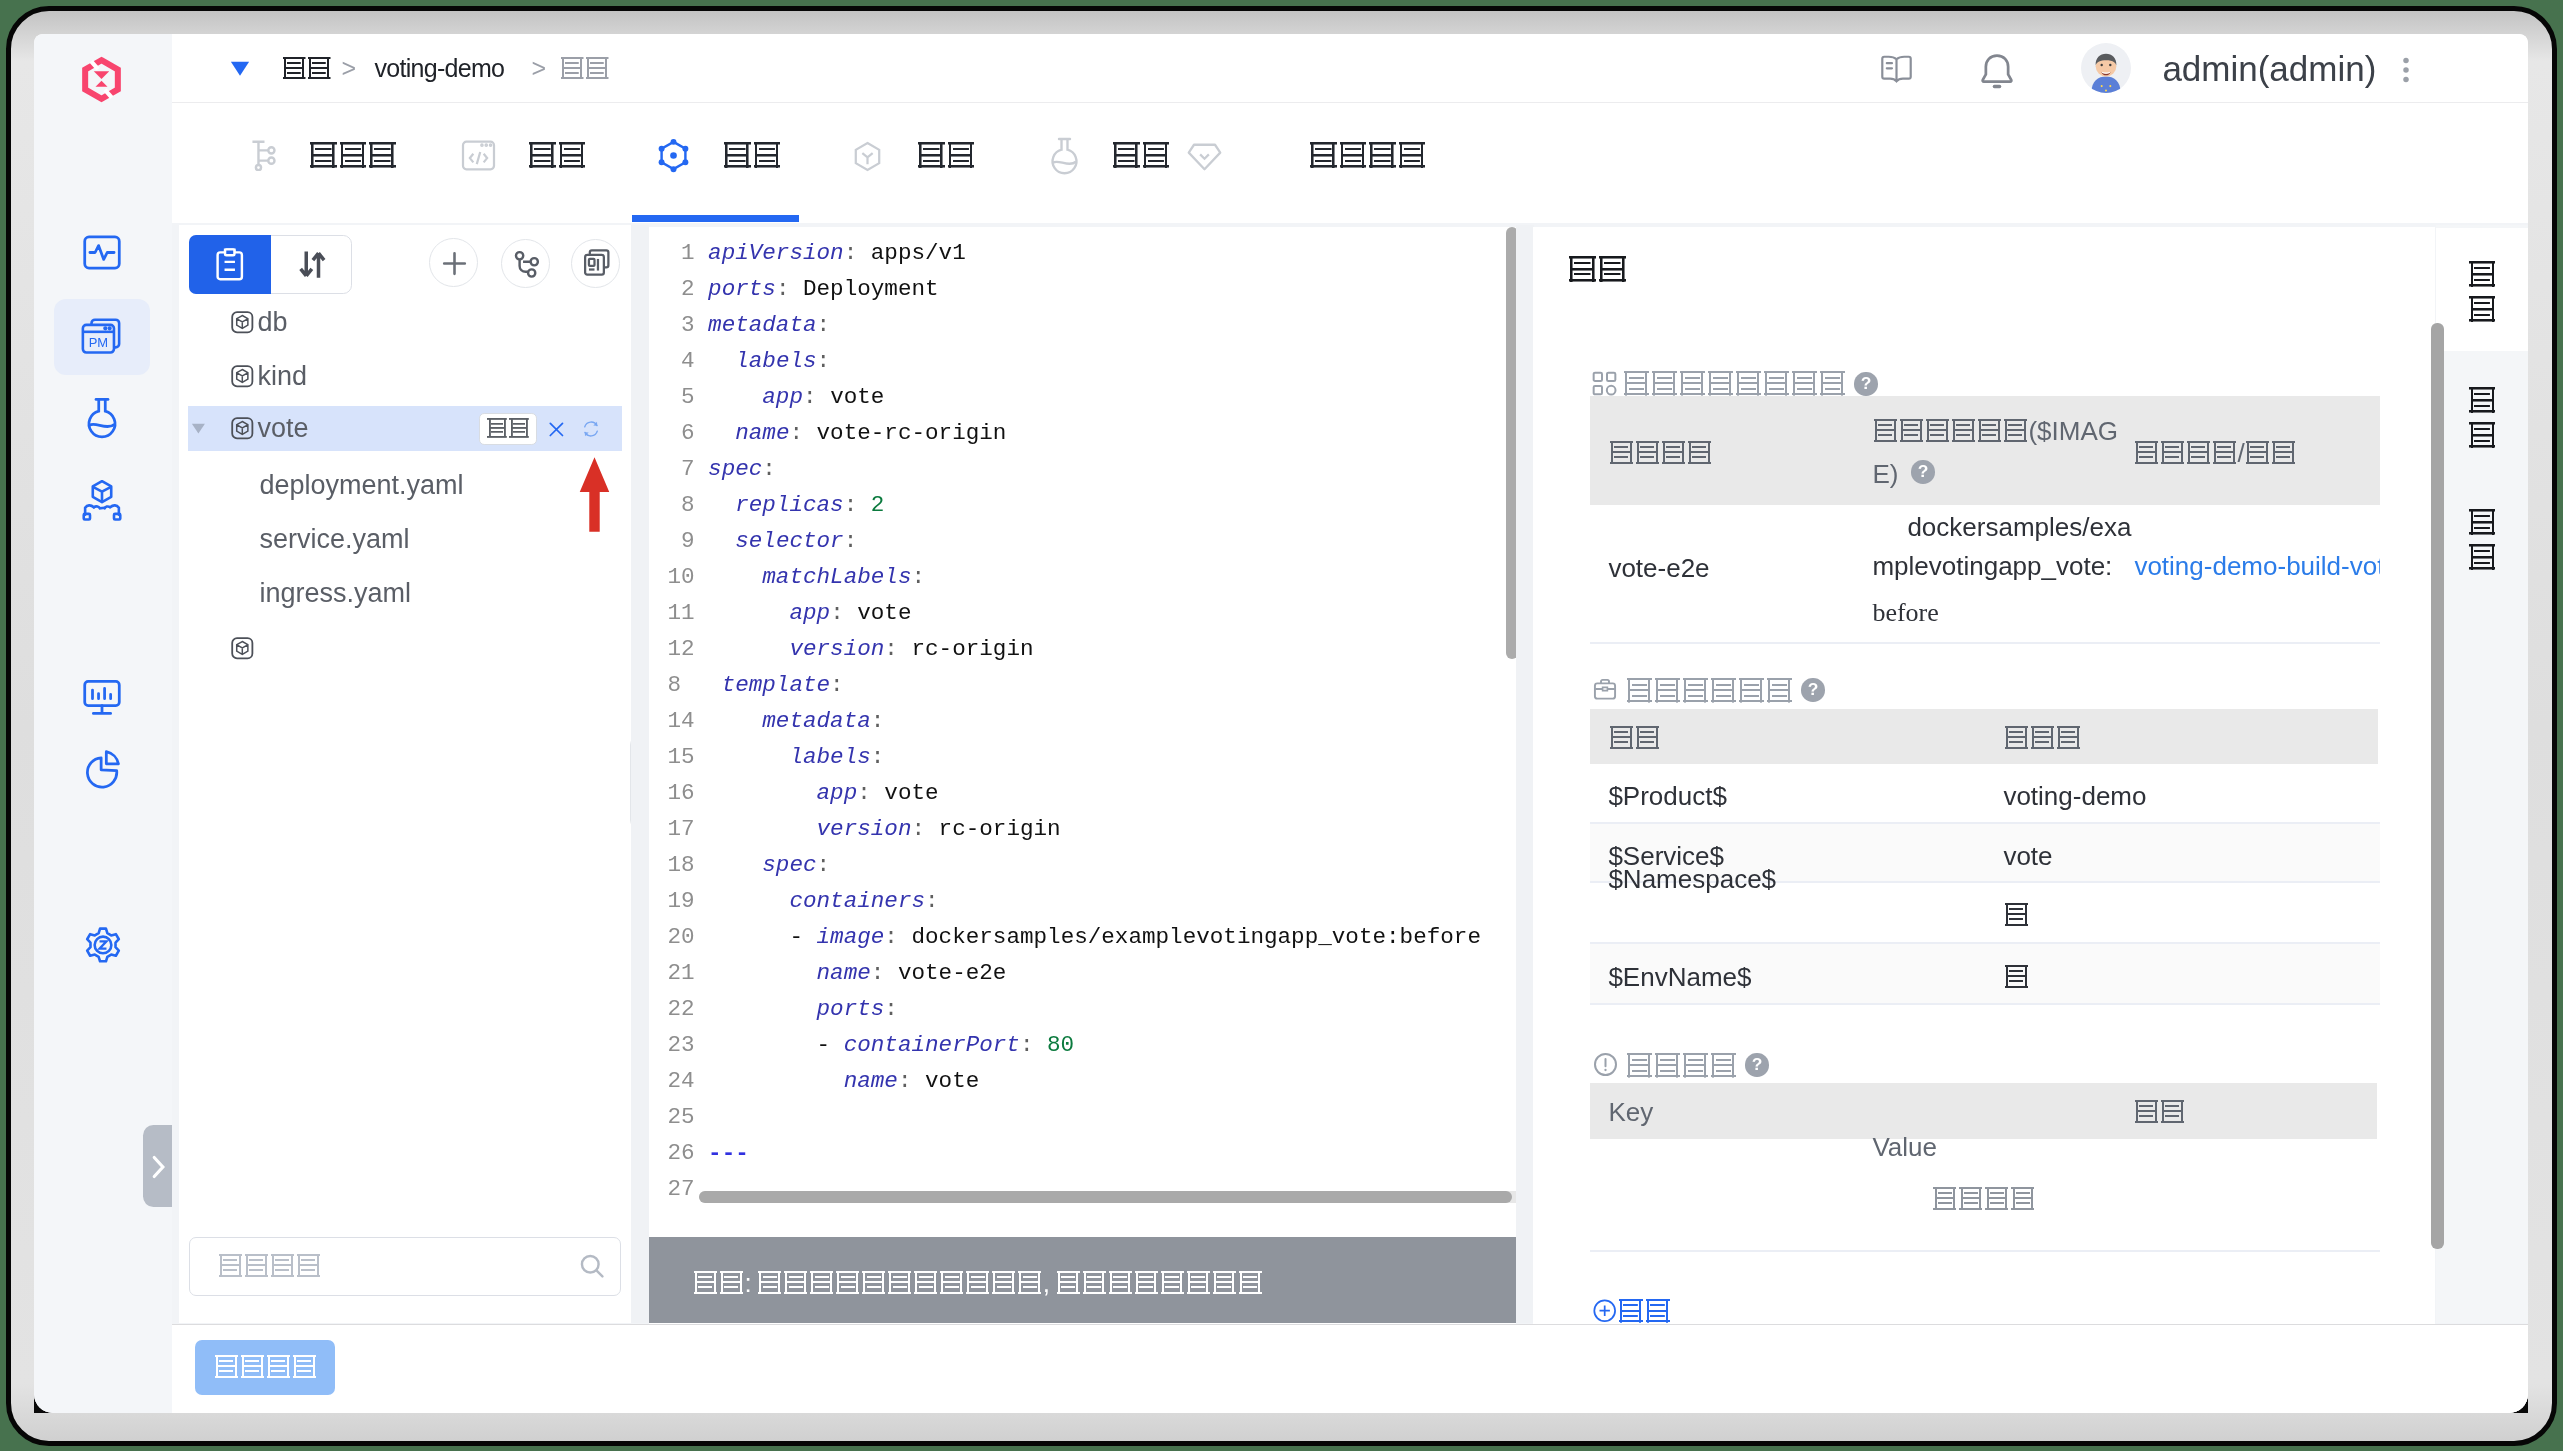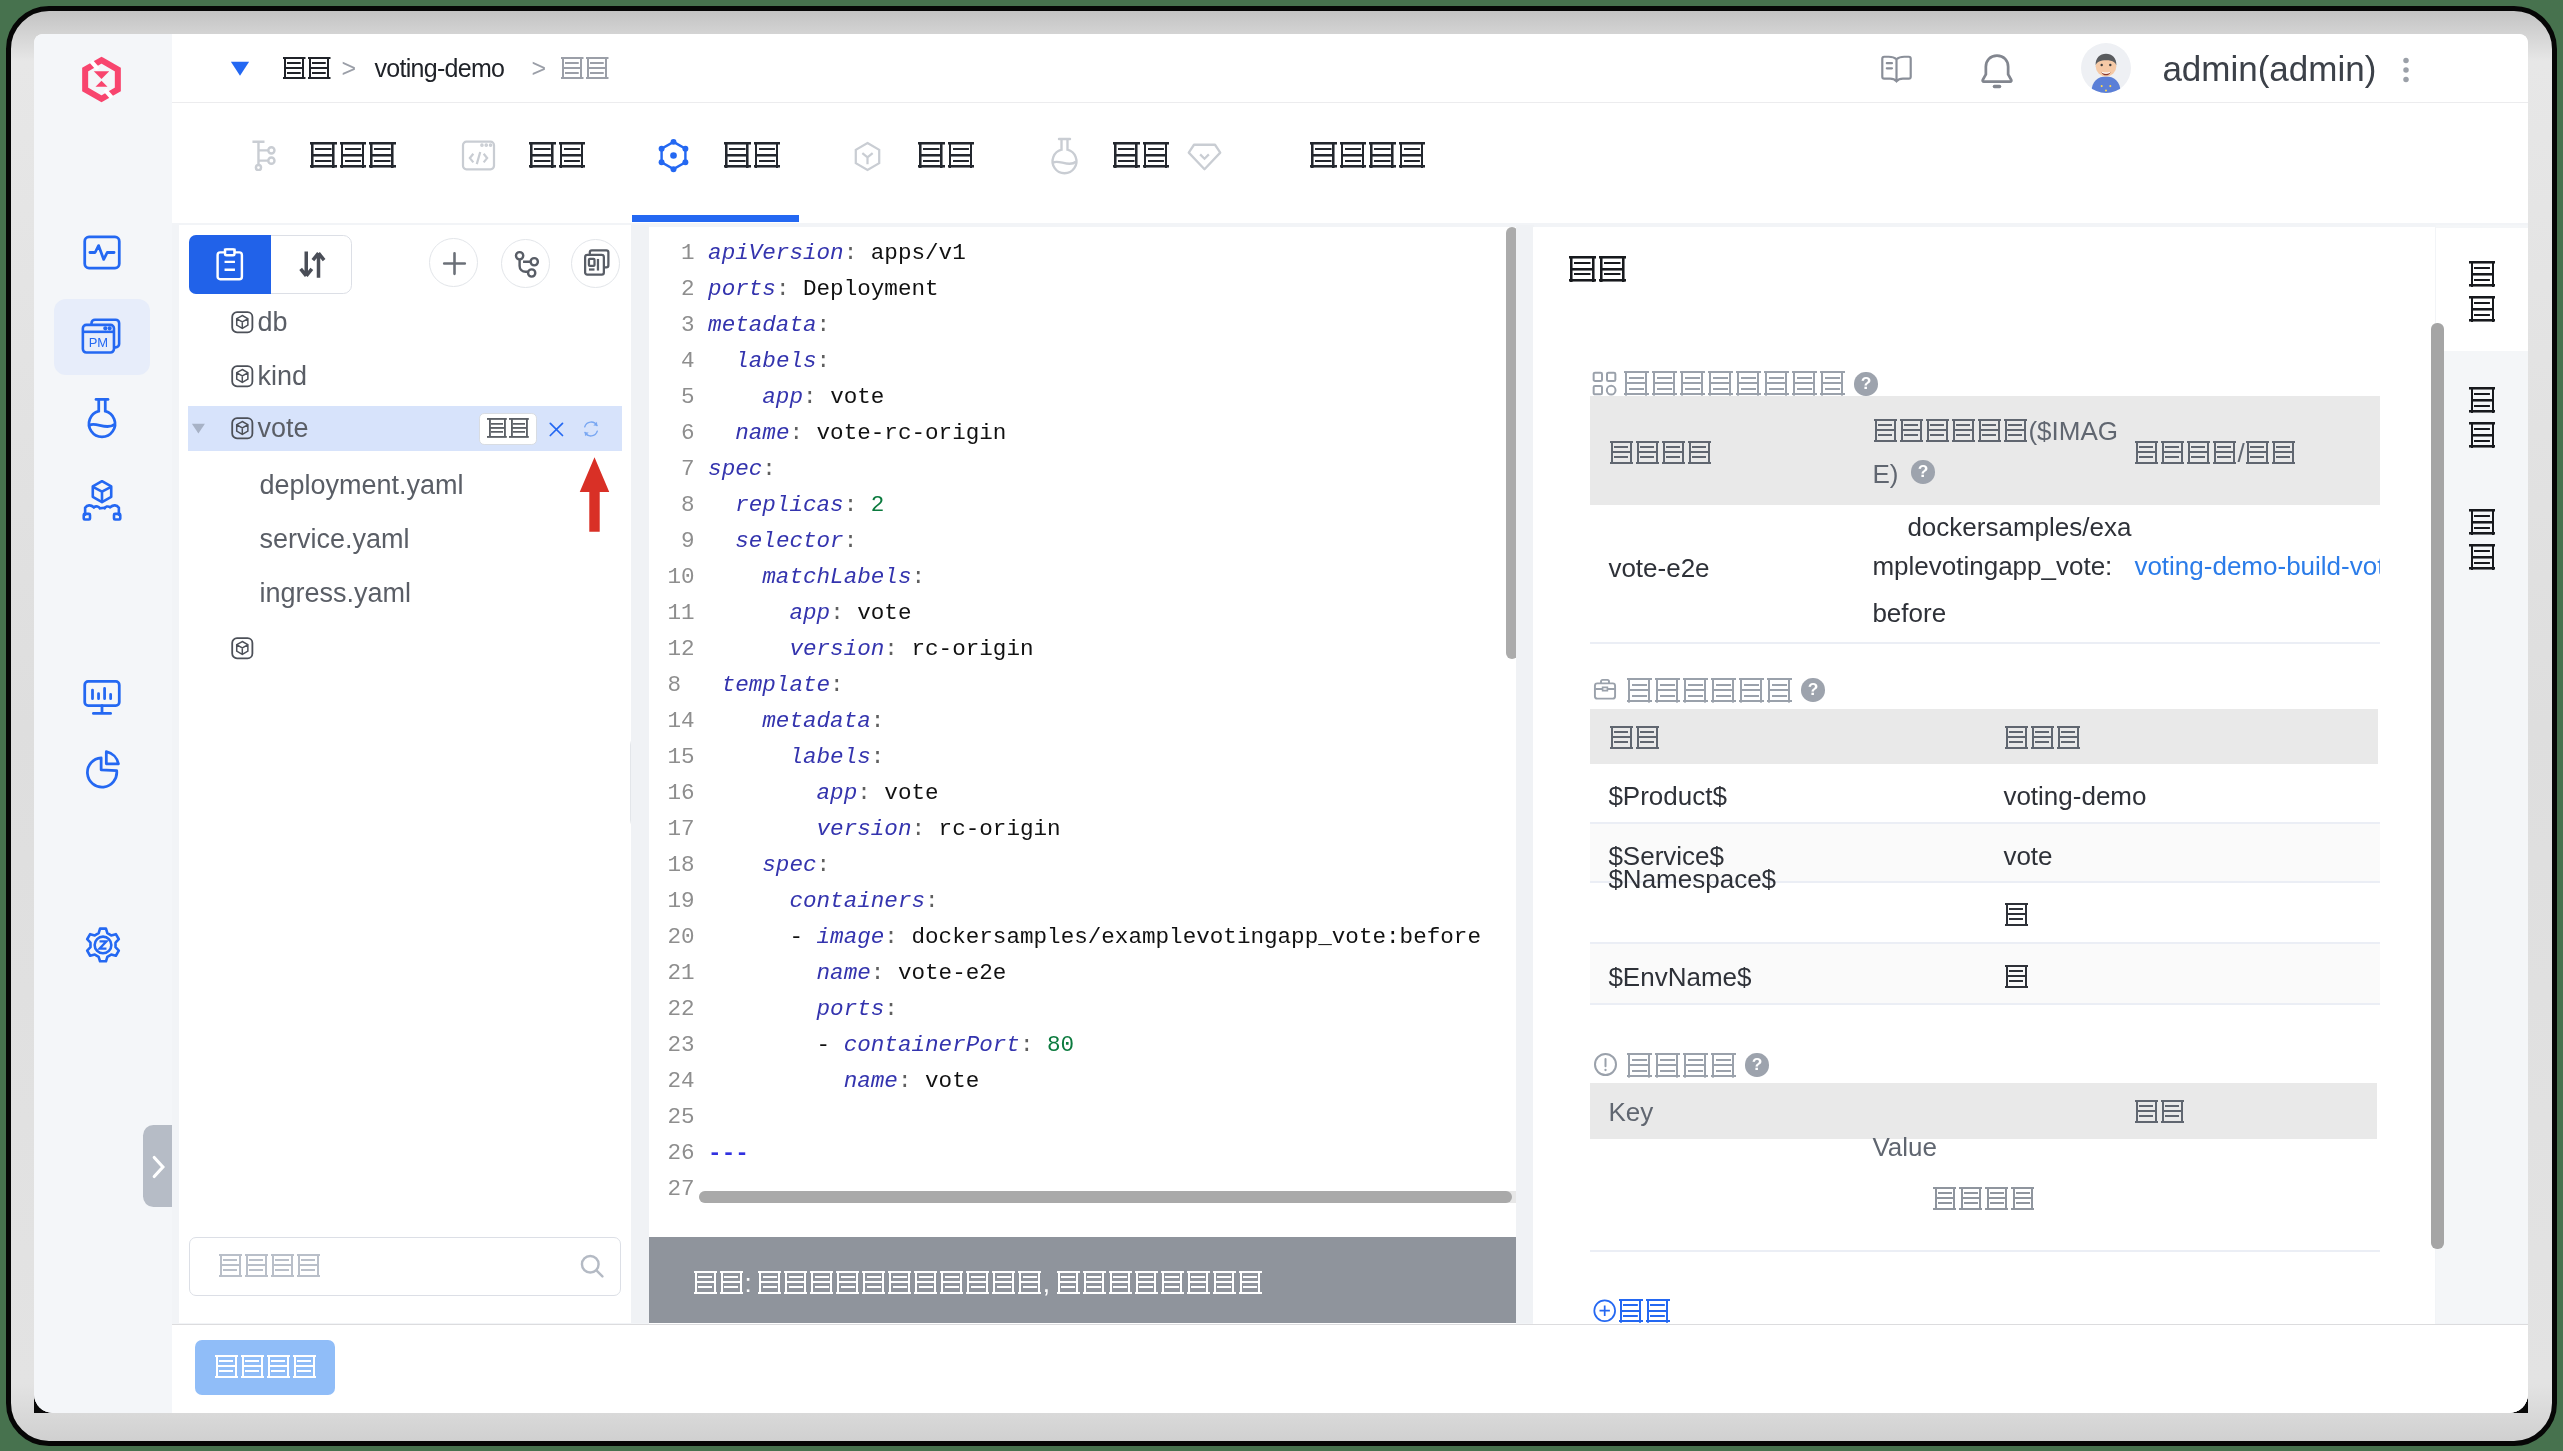--- a/index.html
+++ b/index.html
@@ -394,21 +394,21 @@
 
       <div class="tblhead" style="left:1556px;top:362px;width:790px;height:109px;"></div>
       <div class="thtxt" style="left:1574px;top:404px;"><i class="z"></i><i class="z"></i><i class="z"></i><i class="z"></i></div>
       <div class="thtxt" style="left:1838px;top:382px;"><i class="z"></i><i class="z"></i><i class="z"></i><i class="z"></i><i class="z"></i><i class="z"></i>($IMAG</div>
       <div class="thtxt" style="left:1838px;top:425px;">E)</div>
       <div class="qmark" style="left:1877px;top:426px;">?</div>
       <div class="thtxt" style="left:2099px;top:404px;"><i class="z"></i><i class="z"></i><i class="z"></i><i class="z"></i>/<i class="z"></i><i class="z"></i></div>
       <div class="tdtxt" style="left:1574px;top:519px;">vote-e2e</div>
       <div class="tdtxt" style="left:1838px;top:478px;margin-left:35px;">dockersamples/exa</div>
       <div class="tdtxt" style="left:1838px;top:517px;">mplevotingapp_vote:</div>
-      <div class="tdtxt" style="left:1838px;top:564px;">before</div>
+      <div class="tdtxt" style="left:1838px;top:564px;font-family:Liberation Serif, serif;">before</div>
       <div class="tdtxt link" style="left:2100px;top:517px;width:246px;overflow:hidden;white-space:nowrap;">voting-demo-build-vote-e2</div>
       <div class="sep" style="top:608px;"></div>
 
       <svg class="abs" style="left:1559px;top:643px;" width="24" height="24" viewBox="0 0 15 15" fill="none" stroke="#9aa1ab" stroke-width="1.2">
         <path d="M5 4 L5 2.8 a1 1 0 0 1 1 -1 L9 1.8 a1 1 0 0 1 1 1 L10 4"></path>
         <rect x="1.2" y="4" width="12.6" height="9.5" rx="1.5"></rect>
         <path d="M1.4 7.5 L6 7.5 M9 7.5 L13.6 7.5"></path>
         <path d="M6 6.5 L9 6.5 L9 8.5 L6 8.5 Z" stroke-width="1"></path>
       </svg>
       <div class="sechead" style="left:1591px;top:642px;"><i class="z"></i><i class="z"></i><i class="z"></i><i class="z"></i><i class="z"></i><i class="z"></i></div>

